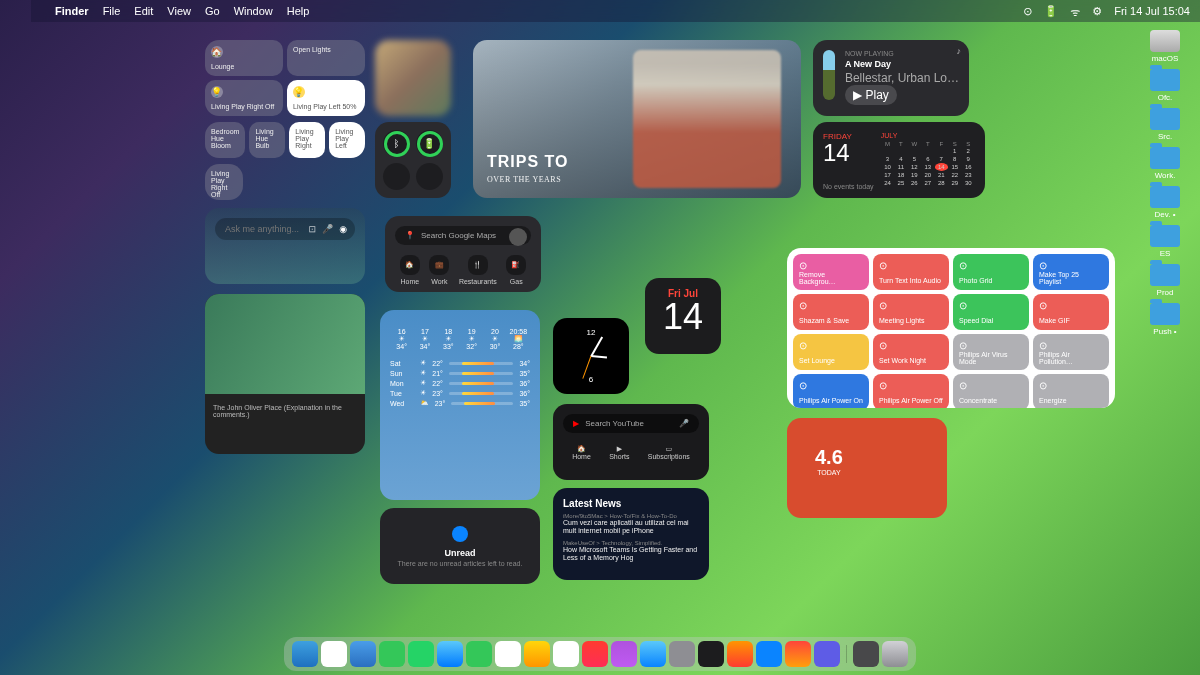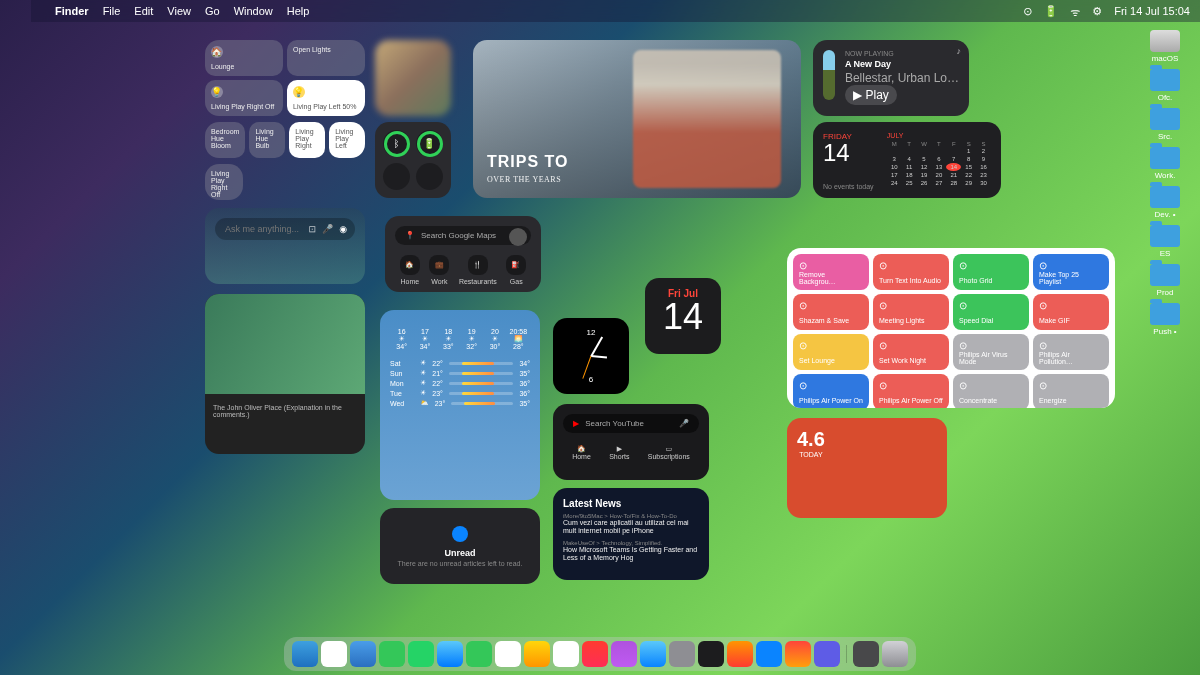--- a/index.html
+++ b/index.html
@@ -126,21 +126,21 @@
 .unread .circ { width:16px; height:16px; border-radius:50%; background:#0a84ff; margin-bottom:6px;}
 .unread .lbl { font-size:9px; font-weight:600;}
 .unread .sub { font-size:7px; color:#888; margin-top:2px;}
 
 
 .shortcuts { background:#fff; padding:6px; display:grid; grid-template-columns:repeat(4,1fr); gap:4px;}
 .sc { border-radius:8px; padding:6px; font-size:7px; color:#fff; height:36px; display:flex; flex-direction:column; justify-content:space-between;}
 .sc .si { font-size:10px; }
 
 
-.eq { background:#d84c2e; padding:10px; display:flex; gap:10px;}
+.eq { background:#d84c2e; padding:28px; display:flex; gap:10px;}
 .eq .mag { text-align:center;}
 .eq .magv { font-size:20px; font-weight:600;}
 .eq .magd { font-size:7px;}
 .eq .txt { font-size:8px; line-height:1.3;}
 .eq .foot { font-size:7px; margin-top:6px; opacity:0.9;}
 
 
 .btb { background:#2a2a2e; display:grid; grid-template-columns:1fr 1fr; grid-template-rows:1fr 1fr; gap:6px; padding:8px;}
 .btb .slot { background:rgba(0,0,0,0.3); border-radius:50%; display:flex; align-items:center; justify-content:center;}
 .btb .ring { width:26px; height:26px; border-radius:50%; border:3px solid #30d158; display:flex;align-items:center;justify-content:center;font-size:10px;}
@@ -261,21 +261,21 @@
     <div class="art"></div>
     <div class="txt">
       <div class="np">NOW PLAYING</div>
       <div class="title">A New Day</div>
       <div class="artist">Bellestar, Urban Lo…</div>
       <div class="play">▶ <span>Play</span></div>
     </div>
     <span style="position:absolute;top:6px;right:8px;opacity:0.6;">♪</span>
   </div>
 
-  <div class="wdg cal" style="left:608px;top:82px;width:188px;height:76px;justify-content:space-between;">
+  <div class="wdg cal" style="left:608px;top:82px;width:172px;height:76px;justify-content:space-between;">
     <div class="left">
       <div class="fri">FRIDAY</div>
       <div class="big">14</div>
       <div class="noev">No events today</div>
     </div>
     <div class="right">
       <span class="month">JULY</span>
       <table>
         <tbody>
             <tr>

